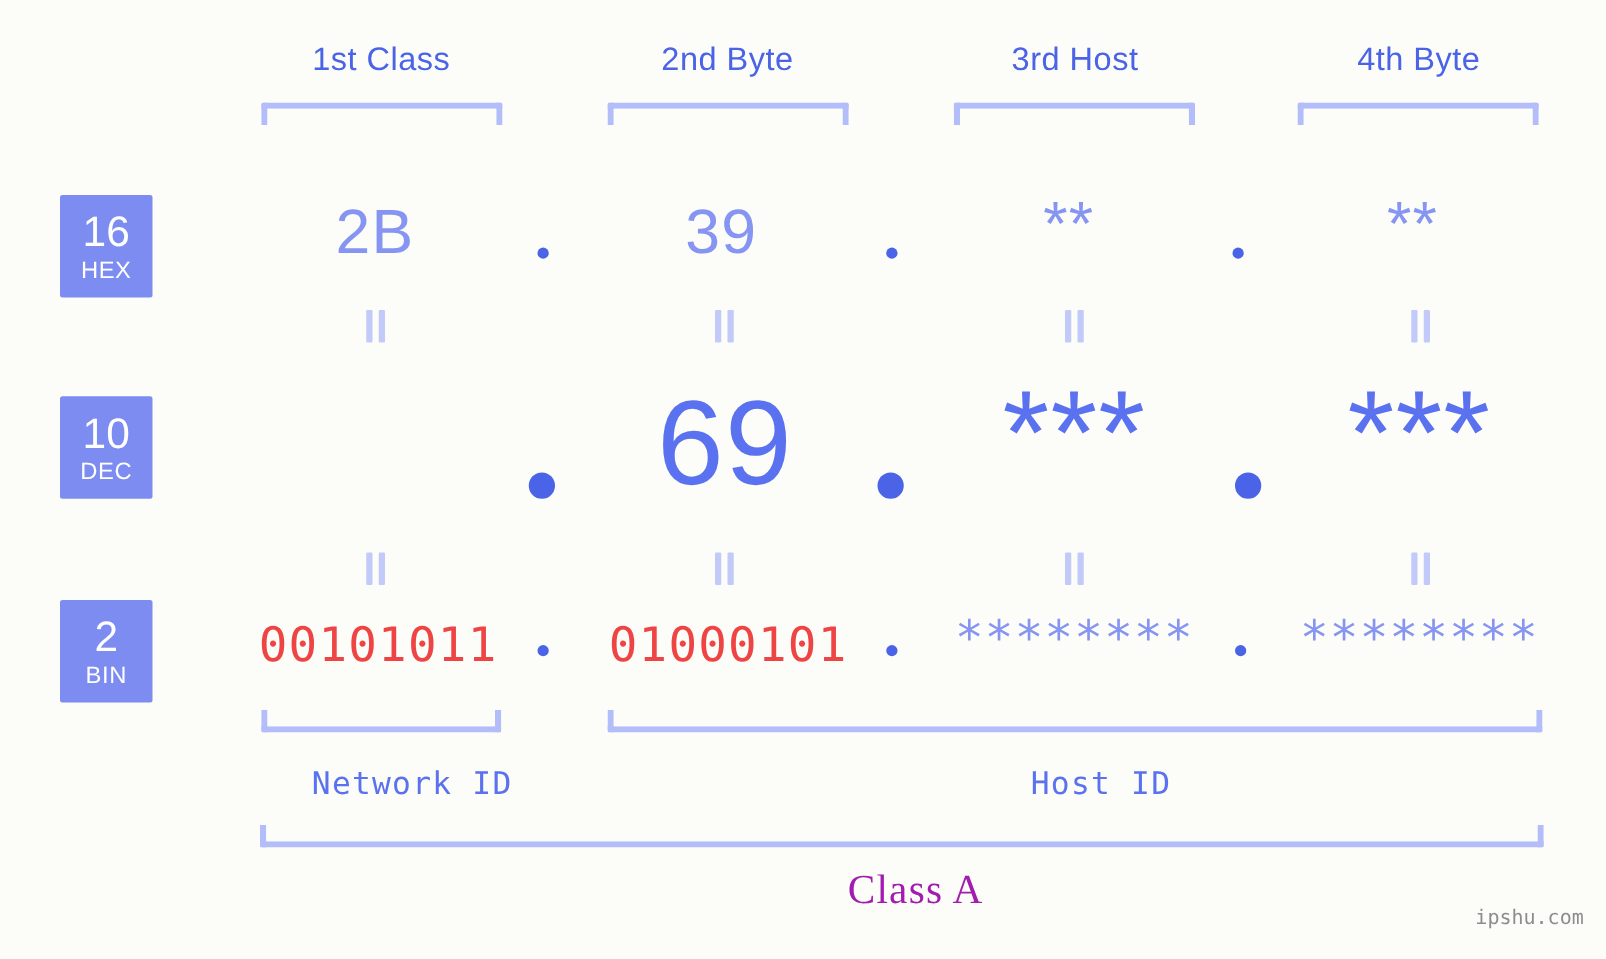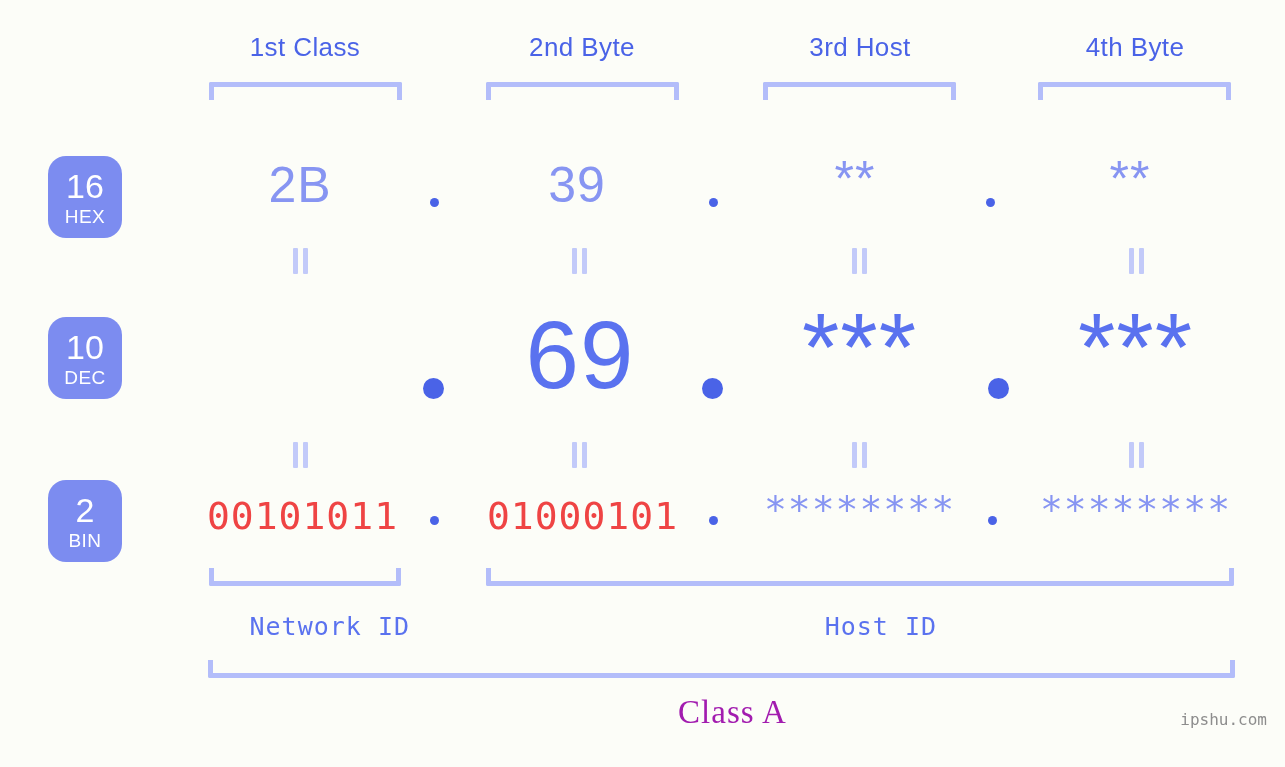--- a/index.html
+++ b/index.html
@@ -50,21 +50,21 @@
     border-bottom-left-radius: 2px;
     border-bottom-right-radius: 2px;
   }
 
   
   .badge {
     position: absolute;
     width: 74px;
     height: 82px;
     background: #7c8cf0;
-    border-radius: 18px;
+    border-radius: 2px;
     color: #ffffff;
     display: flex;
     flex-direction: column;
     align-items: center;
     justify-content: center;
     line-height: 1;
   }
   .badge .num {
     font-size: 34px;
     font-weight: 400;
@@ -148,21 +148,21 @@
     font-size: 33px;
     color: #a21caf;
     letter-spacing: 1px;
     white-space: nowrap;
   }
 
   
   .watermark {
     position: absolute;
     right: 18px;
-    bottom: 38px;
+    bottom: 24px;
     font-family: "DejaVu Sans Mono", monospace;
     font-size: 16px;
     color: #8d8d8d;
     letter-spacing: 0px;
     text-align: center;
   }
 </style>
 </head>
 <body>
 

